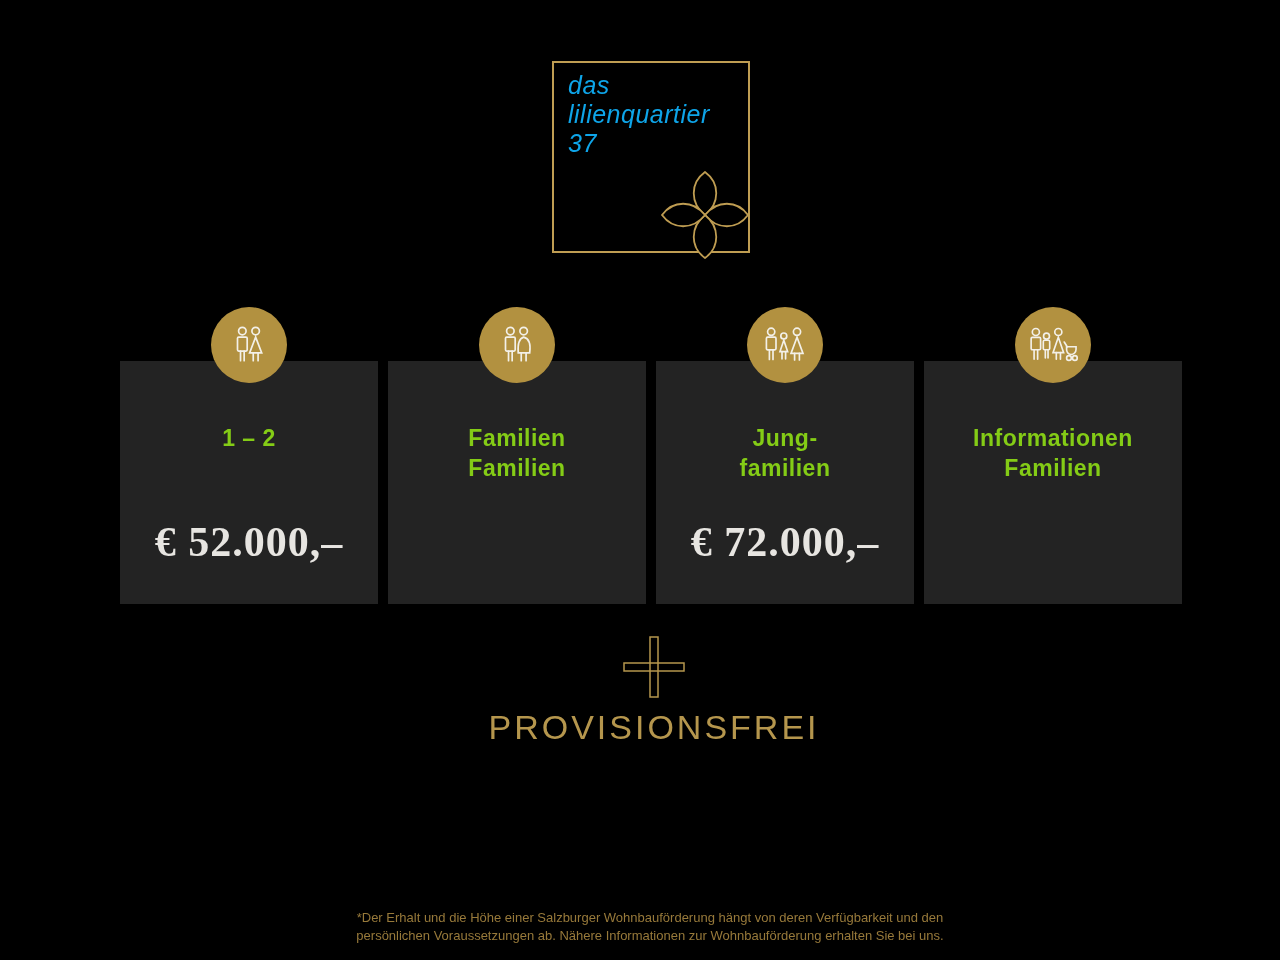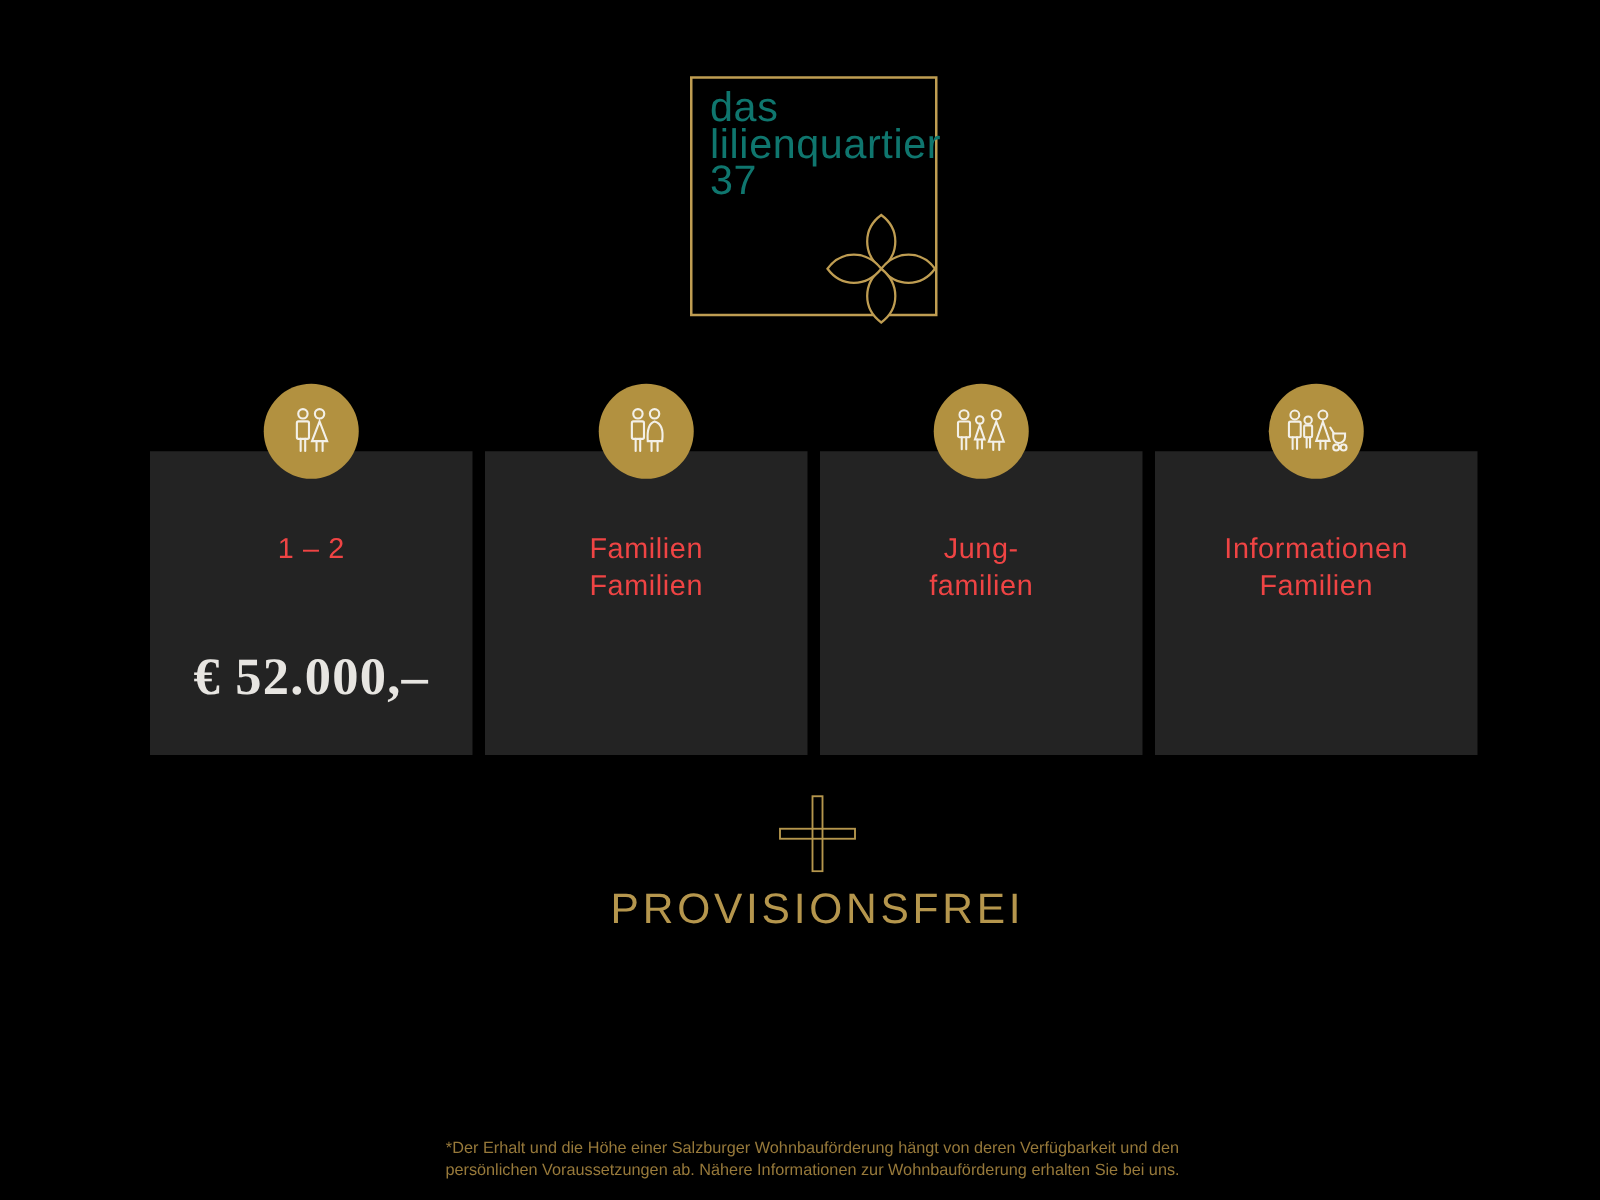--- a/index.html
+++ b/index.html
@@ -5,33 +5,33 @@
   html,body{margin:0;padding:0;background:#000;}
   .stage{
     position:relative;width:1280px;height:960px;background:#000;overflow:hidden;
     font-family:"Liberation Sans","DejaVu Sans",sans-serif;
   }
   
   .logo{position:absolute;left:552px;top:61px;width:198px;height:192px;}
   .logo svg{position:absolute;left:0;top:0;overflow:visible;}
   .logo-text{
     position:absolute;left:16px;top:10px;
-    color:#0f766e;font-size:33px;line-height:29px;font-weight:400;letter-spacing:.5px;
+    color:#0ea5e9;font-size:25px;line-height:29px;font-weight:400;letter-spacing:.5px;font-style:italic;
   }
   
   .cards{position:absolute;left:120px;top:361px;display:flex;gap:10px;}
   .card{position:relative;width:258px;height:243px;background:#232323;}
   .icon-circle{
     position:absolute;top:-54px;left:50%;transform:translateX(-50%);
     width:76px;height:76px;border-radius:50%;background:#b29140;
     display:flex;align-items:center;justify-content:center;
   }
   .card-label{
     position:absolute;top:62px;left:0;right:0;text-align:center;
-    color:#ef4444;font-size:23px;line-height:30px;font-weight:400;letter-spacing:.5px;
+    color:#84cc16;font-size:23px;line-height:30px;font-weight:700;letter-spacing:.5px;
   }
   .card-price{
     position:absolute;top:155px;left:0;right:0;text-align:center;
     font-family:"Liberation Serif","DejaVu Serif",serif;
     color:#e7e5e1;font-size:42px;line-height:52px;font-weight:700;letter-spacing:1px;
   }
   
   .promo{position:absolute;left:14px;top:636px;width:1280px;text-align:center;}
   .promo svg{display:block;margin:0 auto;}
   .promo-label{
@@ -114,20 +114,21 @@
           <path d="M17.5 21.5v6 M20.5 21.5v6"></path>
           <circle cx="30" cy="5" r="3"></circle>
           <path d="M30 9.5 L25 23 H35 Z"></path>
           <path d="M28 23v5.5 M32 23v5.5"></path>
         </svg>
       </div>
       <div class="card-label">
         <div>Jung-</div>
         <div>familien</div>
       </div>
+      <div class="card-price">€ 72.000,–</div>
     </div>
 
     <div class="card">
       <div class="icon-circle">
         <svg width="52" height="40" viewBox="0 0 44 32" fill="none" stroke="#f3f0e8" stroke-width="1.4" stroke-linecap="round">
           <circle cx="7.5" cy="5" r="3"></circle>
           <rect x="3.5" y="9.5" width="8" height="10.5" rx="1"></rect>
           <path d="M6 20v8 M9 20v8"></path>
           <circle cx="16.5" cy="8.5" r="2.5"></circle>
           <rect x="13.8" y="12" width="5.4" height="8" rx="1"></rect>

